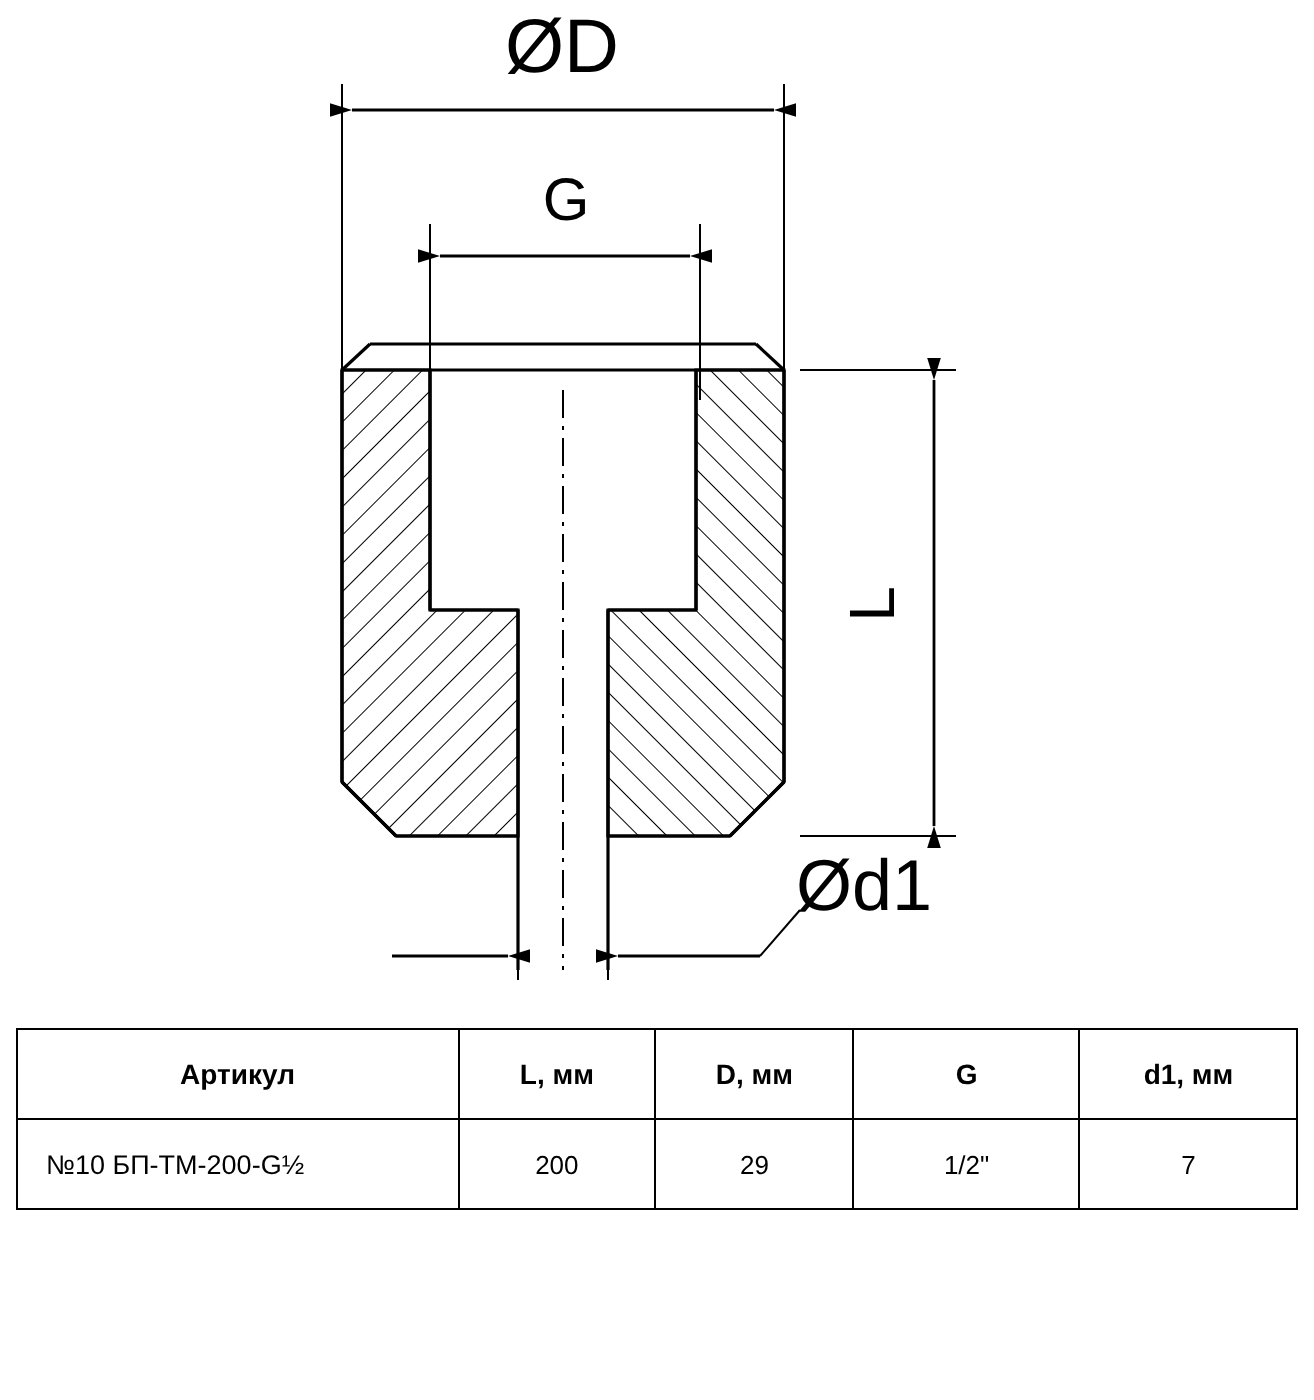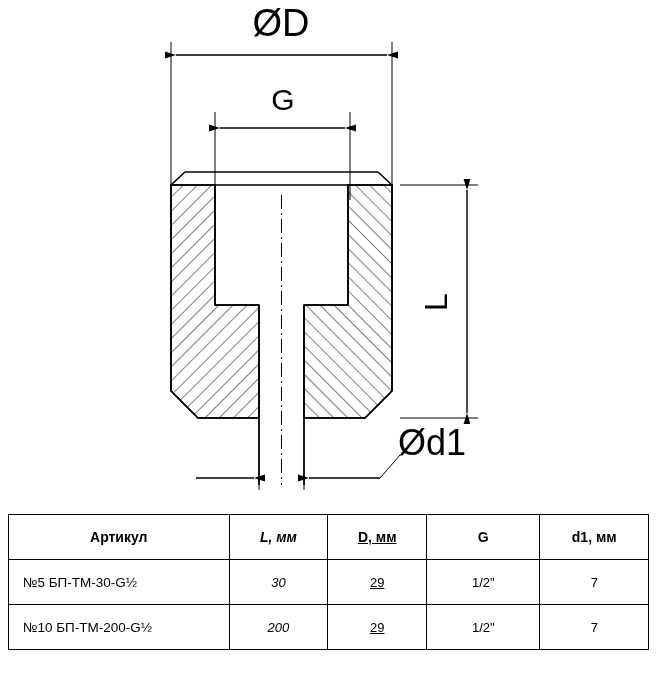--- a/index.html
+++ b/index.html
@@ -56,22 +56,22 @@
     padding-left: 14px;
     width: 210px;
   }
   table.spec td.art {
     font-size: 13.5px;
   }
   table.spec th.art {
     text-align: center;
     padding-left: 0;
   }
-  table.spec .c2 { width: 100px; font-style: italic; }
-  table.spec .c3 { width: 100px; text-decoration: underline; }
+  table.spec .c2 { width: 100px; }
+  table.spec .c3 { width: 100px; }
   table.spec .c4 { width: 115px; }
   table.spec .c5 { width: 110px; }
 </style>
 </head>
 <body>
 
 <div id="root">
 
   <svg id="drawing" viewBox="0 0 657 512">
     <defs>
@@ -155,27 +155,20 @@
       <tr>
         <th class="art">Артикул</th>
         <th class="c2">L, мм</th>
         <th class="c3">D, мм</th>
         <th class="c4">G</th>
         <th class="c5">d1, мм</th>
       </tr>
     </thead>
     <tbody>
       <tr>
-        <td class="art">№5 БП-ТМ-30-G½</td>
-        <td class="c2">30</td>
-        <td class="c3">29</td>
-        <td class="c4">1/2"</td>
-        <td class="c5">7</td>
-      </tr>
-      <tr>
         <td class="art">№10 БП-ТМ-200-G½</td>
         <td class="c2">200</td>
         <td class="c3">29</td>
         <td class="c4">1/2"</td>
         <td class="c5">7</td>
       </tr>
     </tbody>
   </table>
 
 </div>

